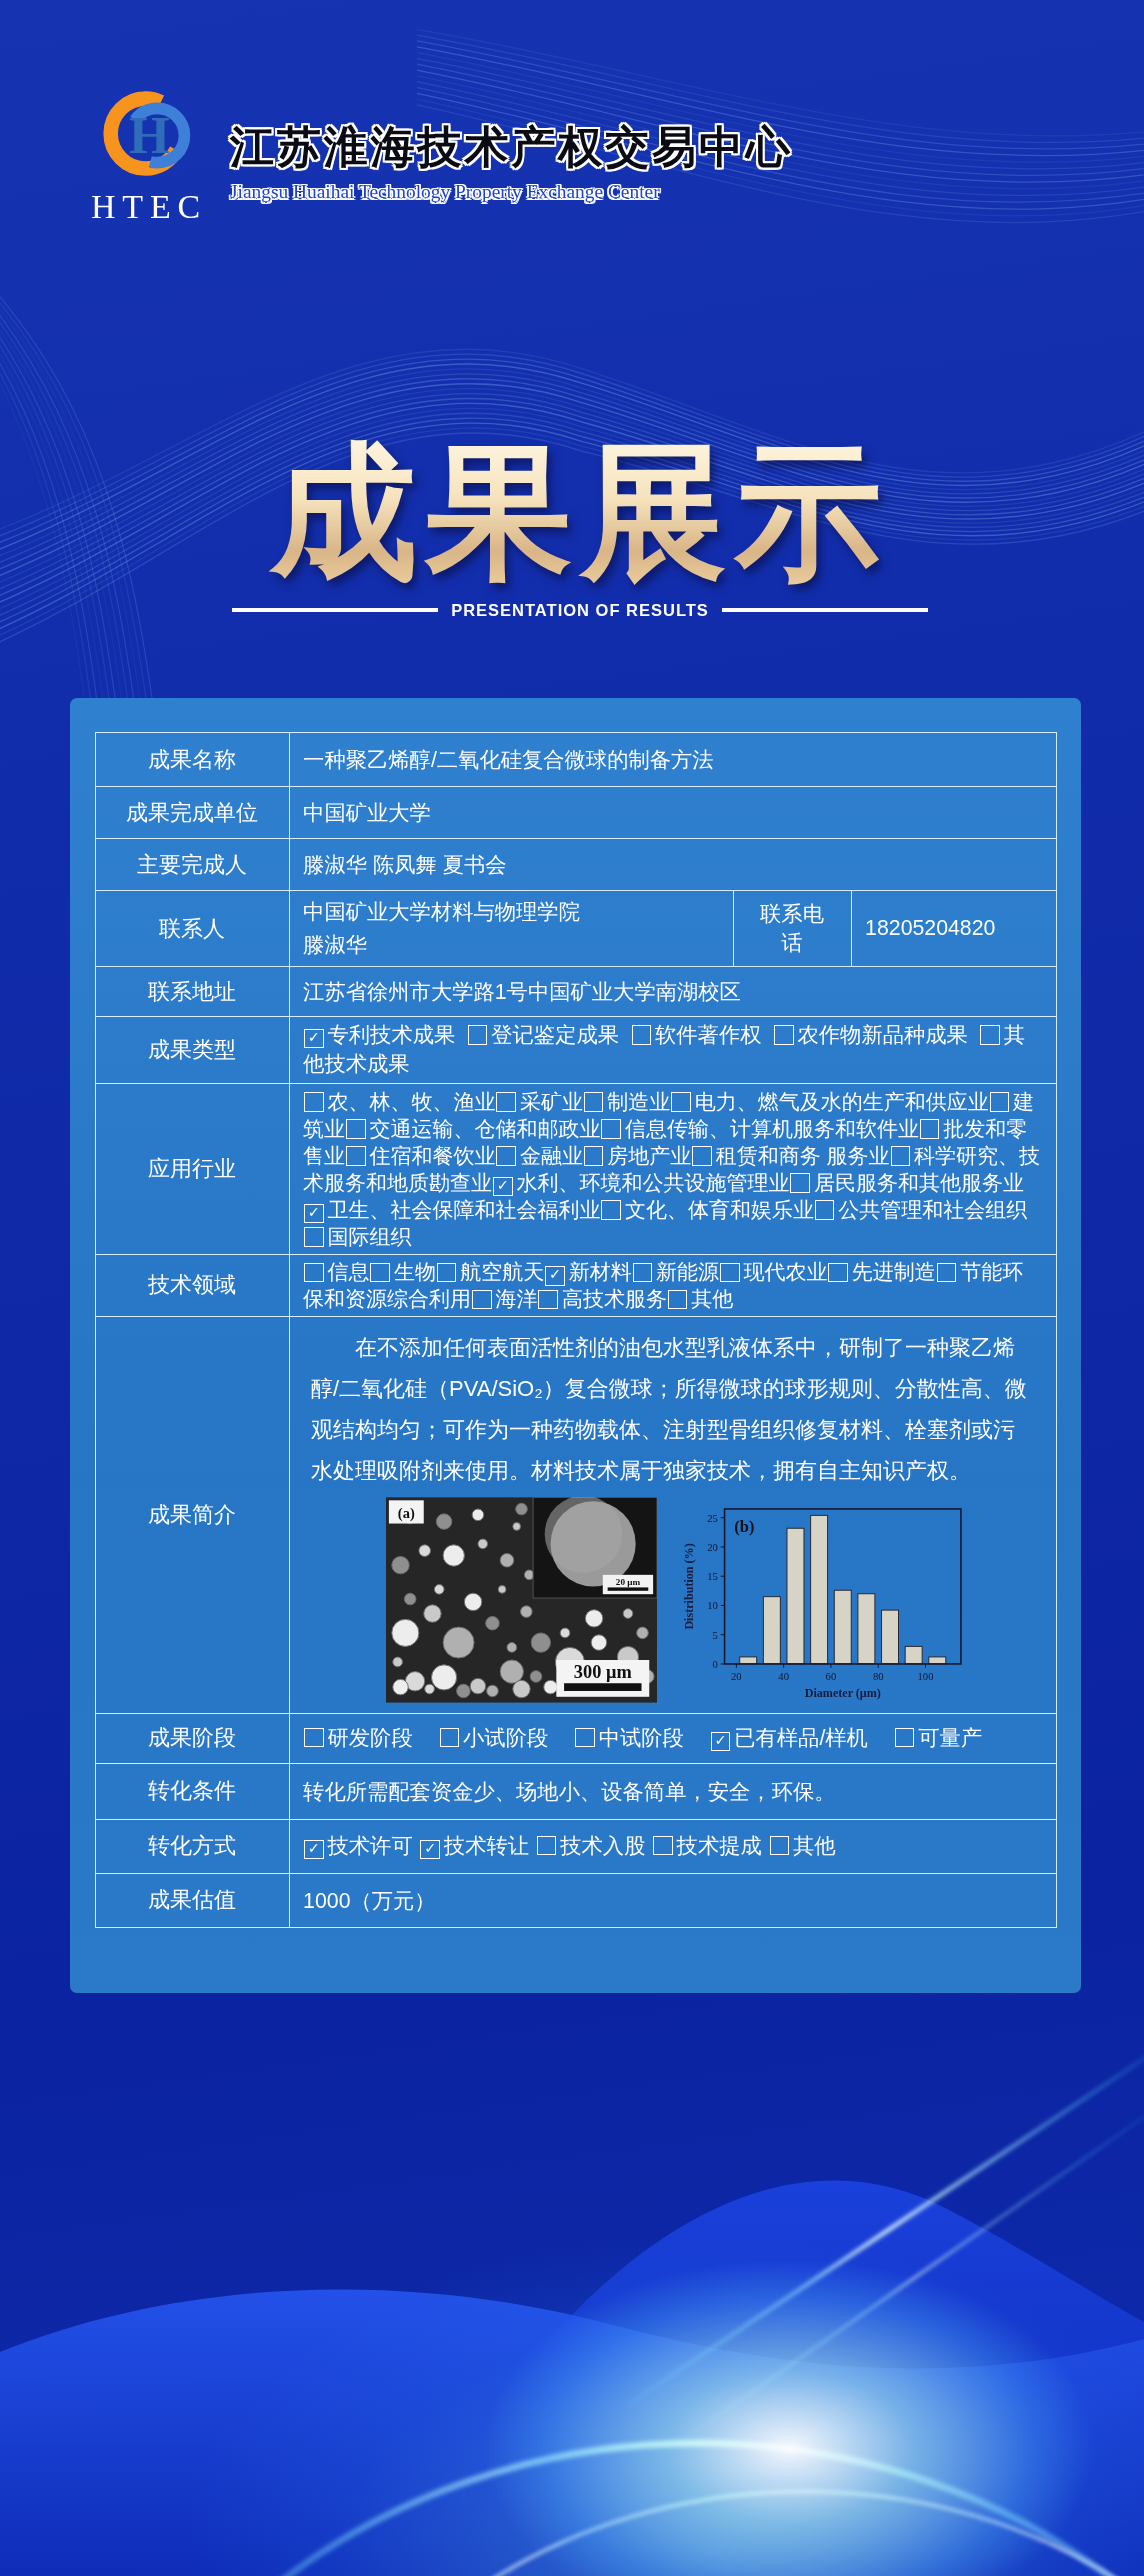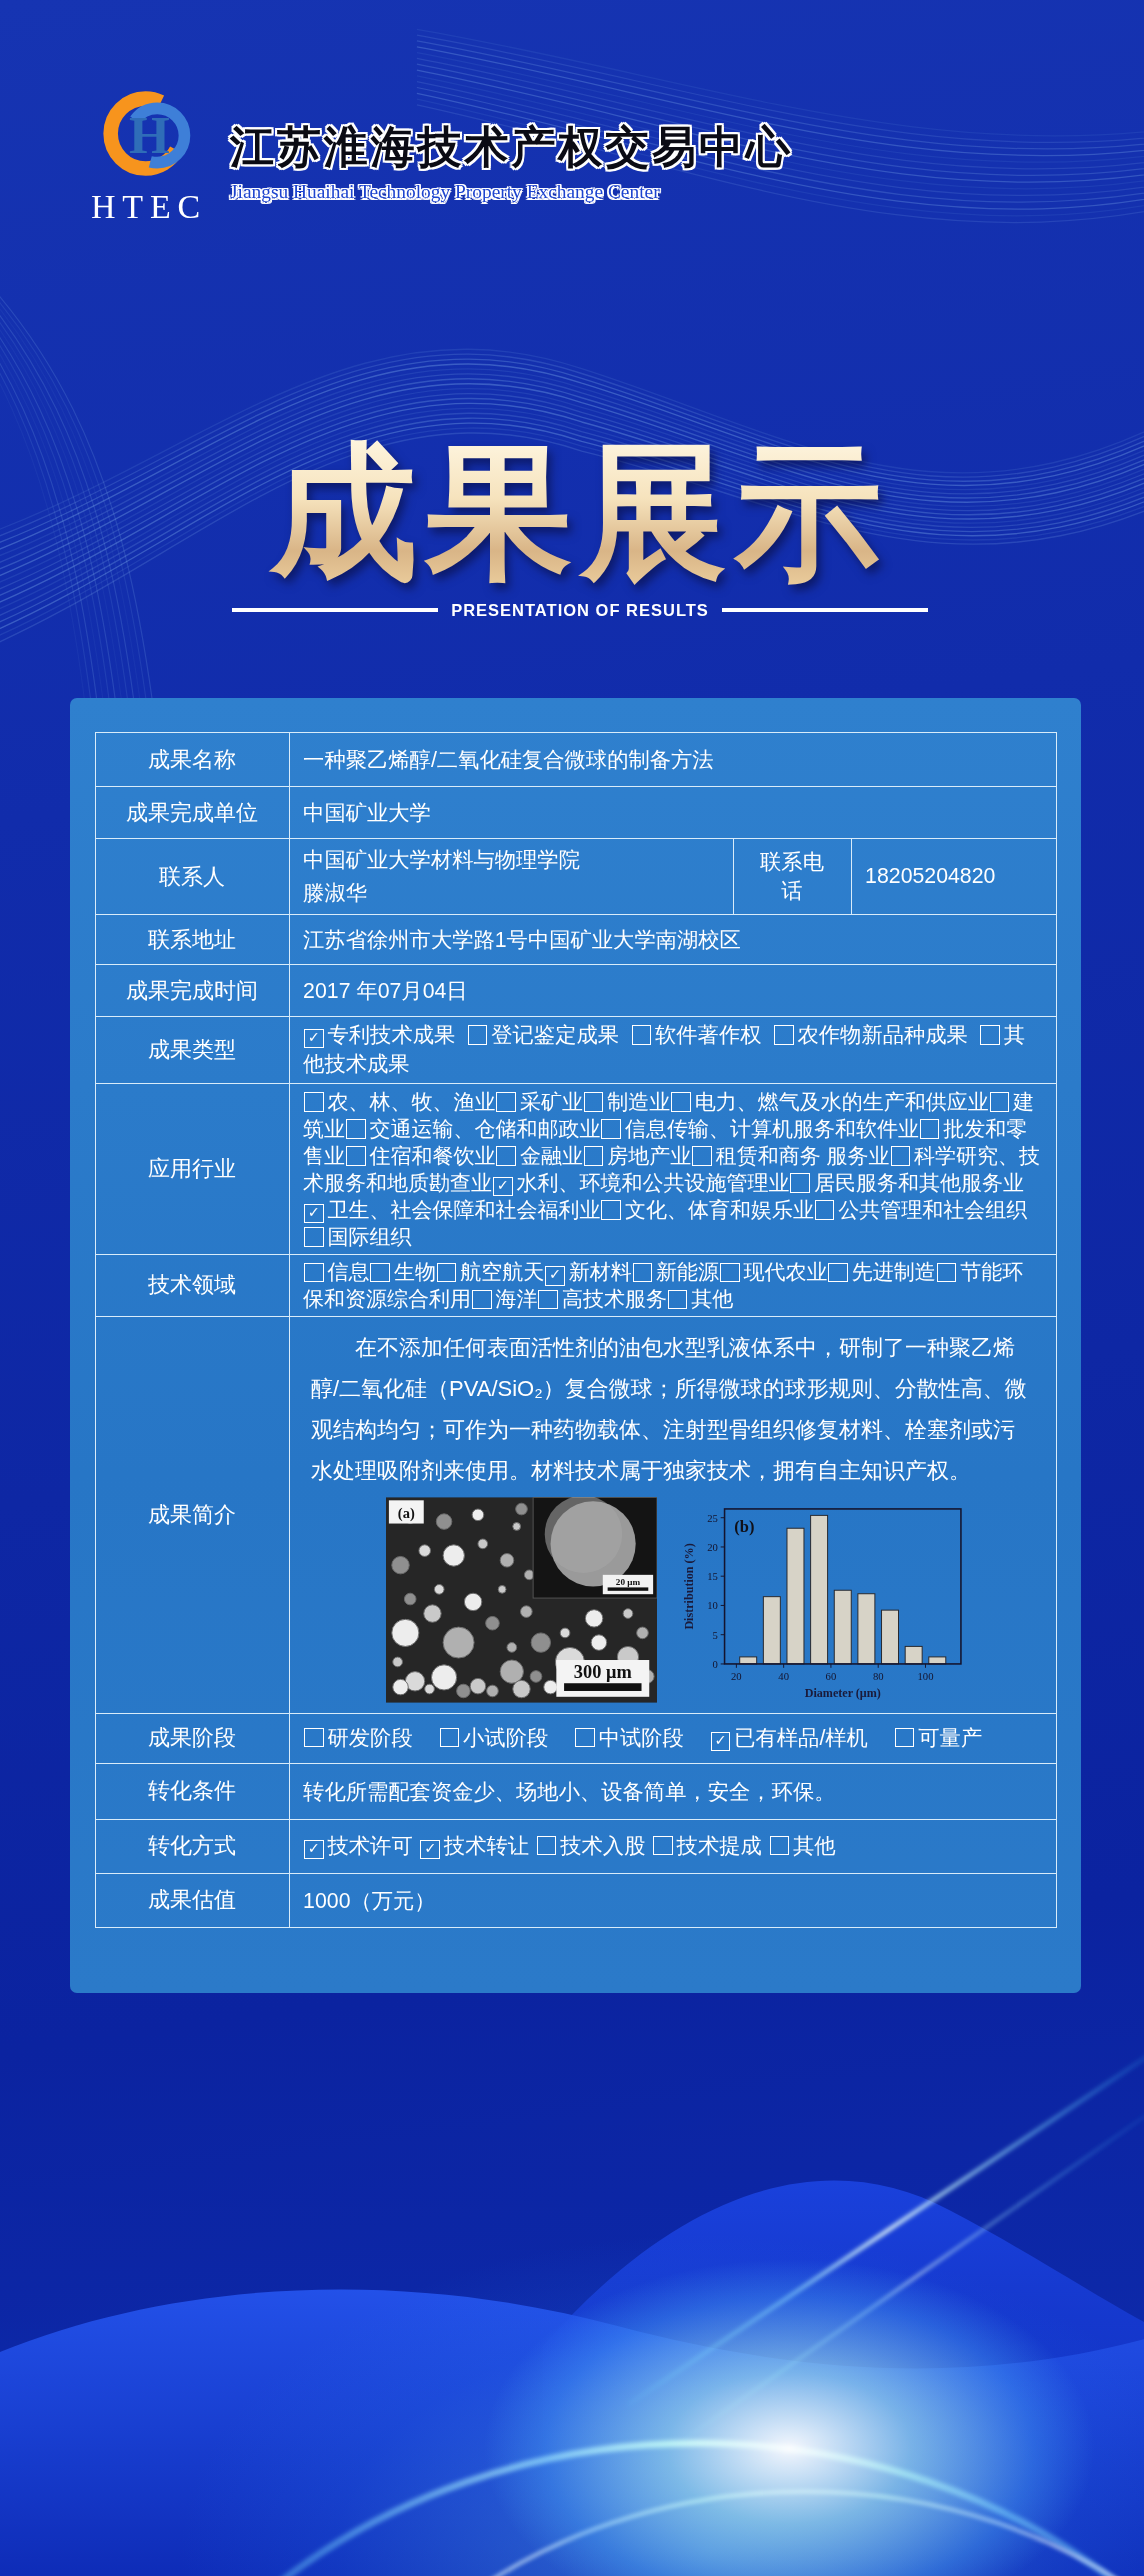--- a/index.html
+++ b/index.html
@@ -152,42 +152,42 @@
           <tr style="height:54px;">
         <th>成果名称</th>
         <td colspan="3">一种聚乙烯醇/二氧化硅复合微球的制备方法</td>
       </tr>
 
       <tr style="height:52px;">
         <th>成果完成单位</th>
         <td colspan="3">中国矿业大学</td>
       </tr>
 
+      <tr style="height:52px;">
+        <th>主要完成人</th>
+        <td colspan="3">滕淑华 陈凤舞 夏书会</td>
+      </tr>
 
       <tr style="height:76px;">
         <th>联系人</th>
         <td class="two-line">
           <div>中国矿业大学材料与物理学院</div>
           <div>滕淑华</div>
         </td>
         <td>
           <div class="phone-label">联系电话</div>
         </td>
         <td>18205204820</td>
       </tr>
 
       <tr style="height:50px;">
         <th>联系地址</th>
         <td colspan="3">江苏省徐州市大学路1号中国矿业大学南湖校区</td>
       </tr>
 
-      <tr style="height:52px;">
-        <th>成果完成时间</th>
-        <td colspan="3">2017 年07月04日</td>
-      </tr>
 
       <tr style="height:60px;">
         <th>成果类型</th>
         <td colspan="3">
               <div class="opts gap-md"><span class="cb"><span class="cbx">✓</span><span>专利技术成果</span></span><span class="cb"><span class="cbx"></span><span>登记鉴定成果</span></span><span class="cb"><span class="cbx"></span><span>软件著作权</span></span><span class="cb"><span class="cbx"></span><span>农作物新品种成果</span></span><span class="cb"><span class="cbx"></span><span>其他技术成果</span></span></div>
             </td>
       </tr>
 
 
       <tr style="height:163px;">

